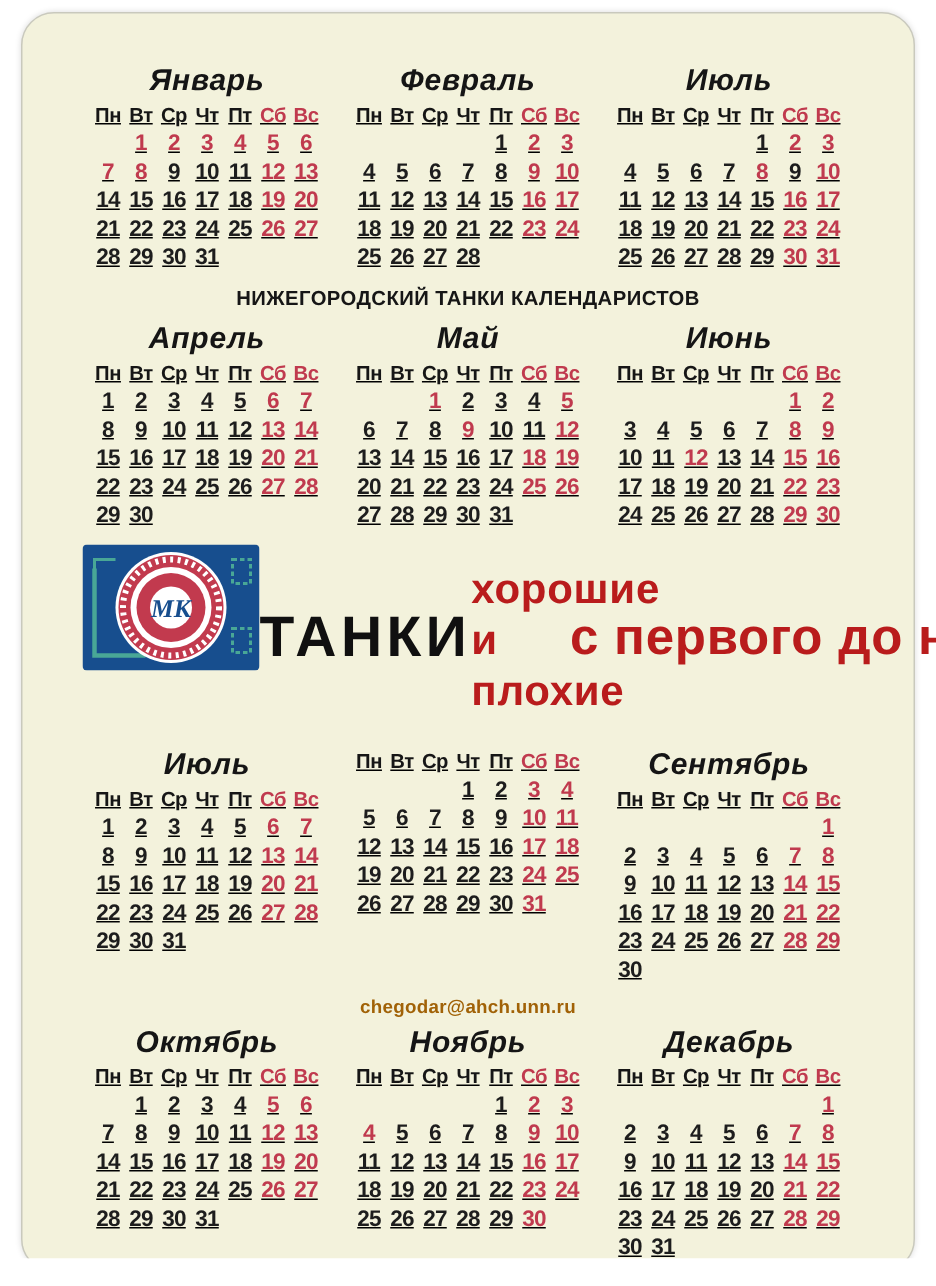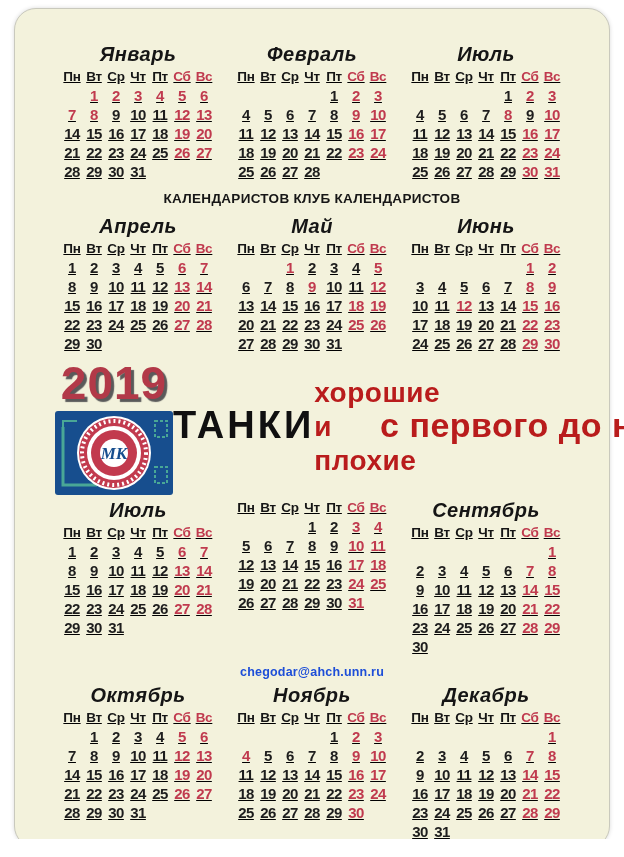--- a/index.html
+++ b/index.html
@@ -25,21 +25,21 @@
   .dc{
     font-weight:bold;font-size:15px;color:#1d1d1d;text-align:center;
     height:19px;line-height:19px;letter-spacing:-.5px;
   }
   .red{color:#c03a4e;}
   .club-line{
     font-weight:bold;font-size:13.5px;color:#161616;text-align:center;
     margin:10px 0 9px 0;letter-spacing:.3px;width:100%;
   }
   .email-wrap{width:64%;text-align:center;margin:6px 0 4px 0;}
-  .email{font-weight:bold;font-size:12.5px;color:#1d4ed8;letter-spacing:.2px;}
+  .email{font-weight:bold;font-size:12.5px;color:#a16207;letter-spacing:.2px;}
   
   .title-block{display:flex;width:100%;padding:6px 26px 8px 40px;box-sizing:border-box;height:146px;}
   .tb-left{width:150px;display:flex;flex-direction:column;align-items:center;}
   .year{
     font-weight:bold;font-size:46px;color:#b23948;line-height:48px;
     text-shadow:3px 3px 1px #5a5a5a;letter-spacing:1px;
   }
   .logo{margin-top:4px;text-align:center;}
   .tb-right{flex:1;display:flex;flex-direction:row;align-items:center;justify-content:flex-start;}
   .main-title{
@@ -188,21 +188,21 @@
             <div class="dc">26</div>
             <div class="dc">27</div>
             <div class="dc">28</div>
             <div class="dc">29</div>
             <div class="dc red">30</div>
             <div class="dc red">31</div>
           </div>
         </div>
       </div>
 
-    <div class="club-line">КАЛЕНДАРИСТОВ КЛУБ КАЛЕНДАРИСТОВ</div>
+    <div class="club-line">НИЖЕГОРОДСКИЙ ТАНКИ КАЛЕНДАРИСТОВ</div>
 
     <div class="months-row">
         <div class="month">
           <div class="mname">Апрель</div>
           <div class="mgrid">
             <div class="dh">Пн</div>
             <div class="dh">Вт</div>
             <div class="dh">Ср</div>
             <div class="dh">Чт</div>
             <div class="dh">Пт</div>
@@ -329,21 +329,20 @@
             <div class="dc">27</div>
             <div class="dc">28</div>
             <div class="dc red">29</div>
             <div class="dc red">30</div>
           </div>
         </div>
       </div>
 
     <div class="title-block">
       <div class="tb-left">
-        <div class="year">2019</div>
         <div class="logo">
           <svg width="118" height="84" viewBox="0 0 118 84">
             <rect x="0" y="0" width="118" height="84" rx="3" fill="#174e8e"></rect>
 
             <path d="M8 16 v58 h34" fill="none" stroke="#49a796" stroke-width="3"></path>
             <path d="M8 30 v-20 h14" fill="none" stroke="#49a796" stroke-width="2"></path>
             <rect x="100" y="10" width="12" height="16" fill="none" stroke="#49a796" stroke-width="2" stroke-dasharray="3,2"></rect>
             <rect x="100" y="56" width="12" height="16" fill="none" stroke="#49a796" stroke-width="2" stroke-dasharray="3,2"></rect>
 
             <circle cx="59" cy="42" r="37" fill="#ffffff"></circle>

